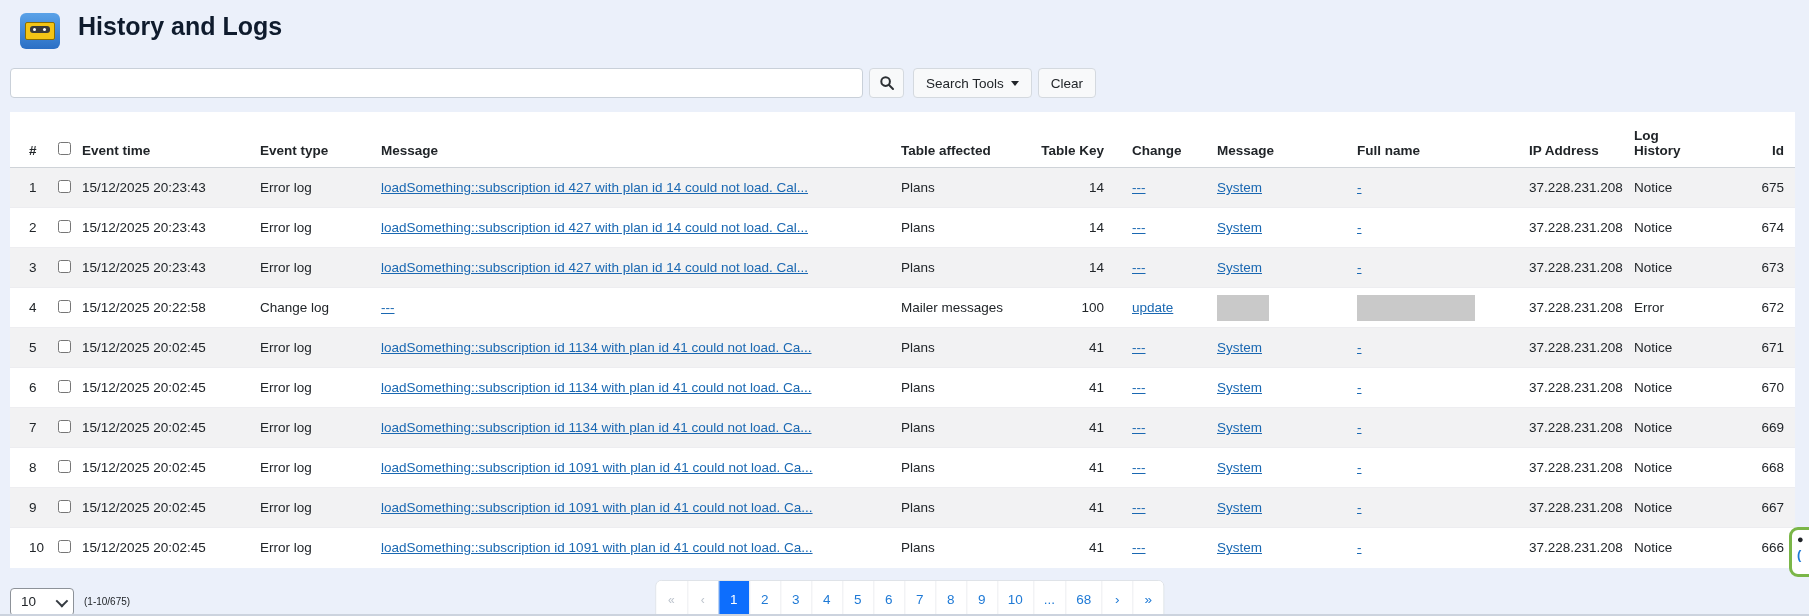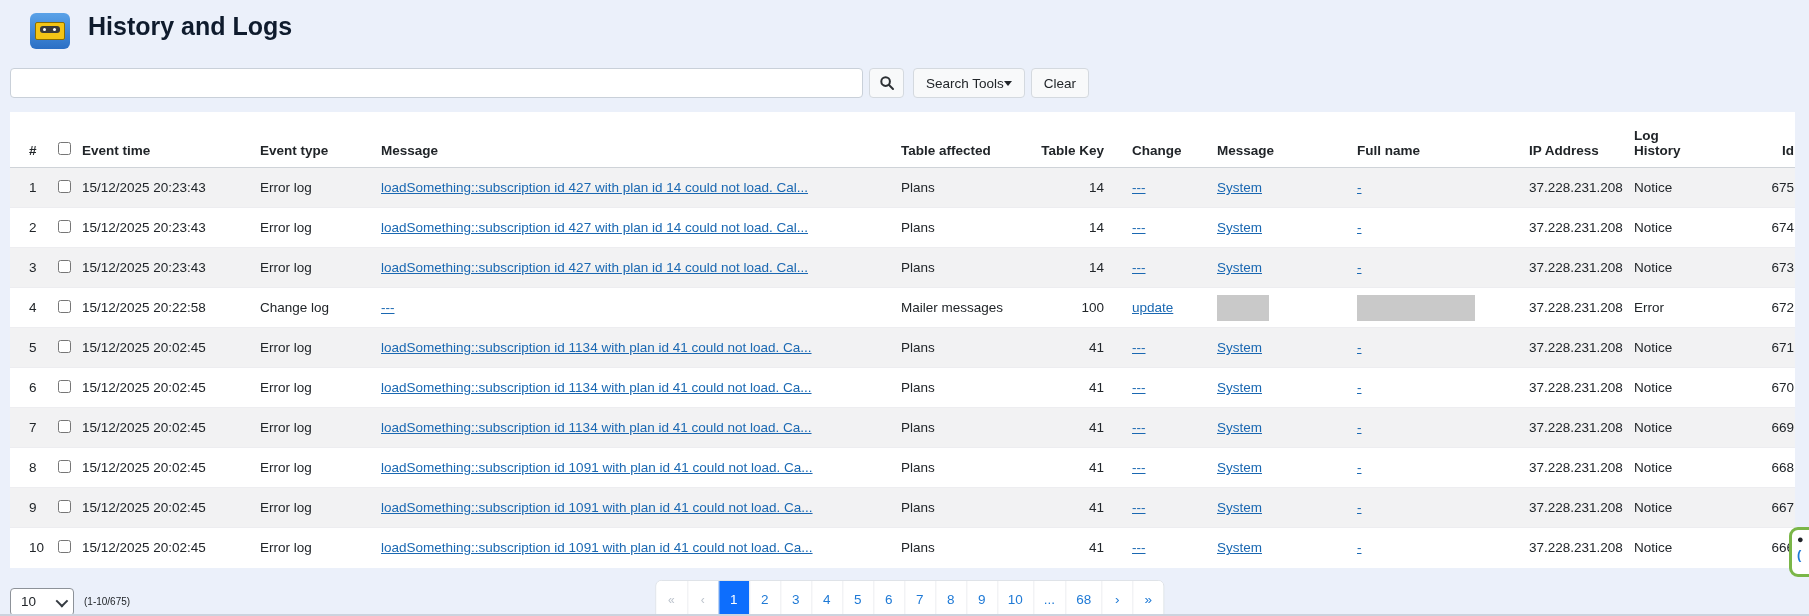--- a/index.html
+++ b/index.html
@@ -5,21 +5,21 @@
   * { margin:0; padding:0; box-sizing:border-box; }
   html,body { width:1809px; height:616px; overflow:hidden; }
   body {
     font-family:"Liberation Sans", sans-serif;
     background:#ebf0fa;
     color:#212529;
     position:relative;
   }
 
   
-  .page-header { position:relative; padding:12px 0 0 20px; height:58px;margin-left:10px; }
+  .page-header { position:relative; padding:12px 0 0 20px; height:58px; }
   .app-icon {
     position:absolute; left:20px; top:13px;
     width:40px; height:36px;
     background:linear-gradient(180deg,#5aa2e8 0%,#2a6fc5 100%);
     border-radius:6px;
     display:flex; align-items:center; justify-content:center;
   }
   .cassette {
     width:30px; height:18px; background:#f4c515;
     border:1px solid #8a6d00; border-radius:2px; position:relative;
@@ -39,21 +39,21 @@
   
   .search-row { display:flex; align-items:center; margin:10px 0 0 10px; height:30px; }
   .search-input {
     width:853px; height:30px; border:1px solid #c9d0d9; border-radius:4px;
     background:#fff; padding:0 8px; font-size:13.5px; outline:none;
     font-family:"Liberation Sans", sans-serif;
   }
   .btn {
     height:30px; border:1px solid #d4d9df; background:#f8f9fa; color:#212529;
     border-radius:4px; font-size:13.5px; padding:0 12px; cursor:pointer;
-    display:inline-flex; align-items:center; 
+    display:inline-flex; align-items:center; gap:7px;
     font-family:"Liberation Sans", sans-serif;
   }
   .search-btn { margin-left:6px; width:35px; justify-content:center; padding:0; }
   .tools-btn { margin-left:9px; }
   .clear-btn { margin-left:6px; }
   .caret-down {
     width:0; height:0; border-left:4px solid transparent; border-right:4px solid transparent;
     border-top:5px solid #212529; display:inline-block;
   }
 
@@ -71,21 +71,21 @@
   }
   th .narrow { display:inline-block; max-width:52px; }
   tbody td {
     font-size:13.5px; height:40px; padding:0 4px 0 0; white-space:nowrap;
     overflow:hidden; border-top:1px solid #ededf0;
   }
   tbody tr:first-child td { border-top:none; }
   tbody tr:nth-child(odd) { background:#f2f2f3; }
   .c-num, th.h-num { padding-left:19px; }
   .c-key, th.h-key { text-align:right; padding-right:4px; }
-  .c-id, th.h-id { text-align:right; padding-right:1px; }
+  .c-id, th.h-id { text-align:right; padding-right:11px; }
   .c-change { padding-left:24px; }
   th.h-change { padding-left:24px; }
   input[type=checkbox]{ width:13px; height:13px; accent-color:#6b7075; }
   a.lnk { color:#1a68b2; text-decoration:underline; }
   .redacted { display:inline-block; background:#c9c9c9; height:26px; vertical-align:middle; }
   .redacted-sm { width:52px; }
   .redacted-lg { width:118px; }
 
   
   .footer-row { position:relative; margin:12px 0 0 10px; height:44px; display:flex; align-items:center; }

